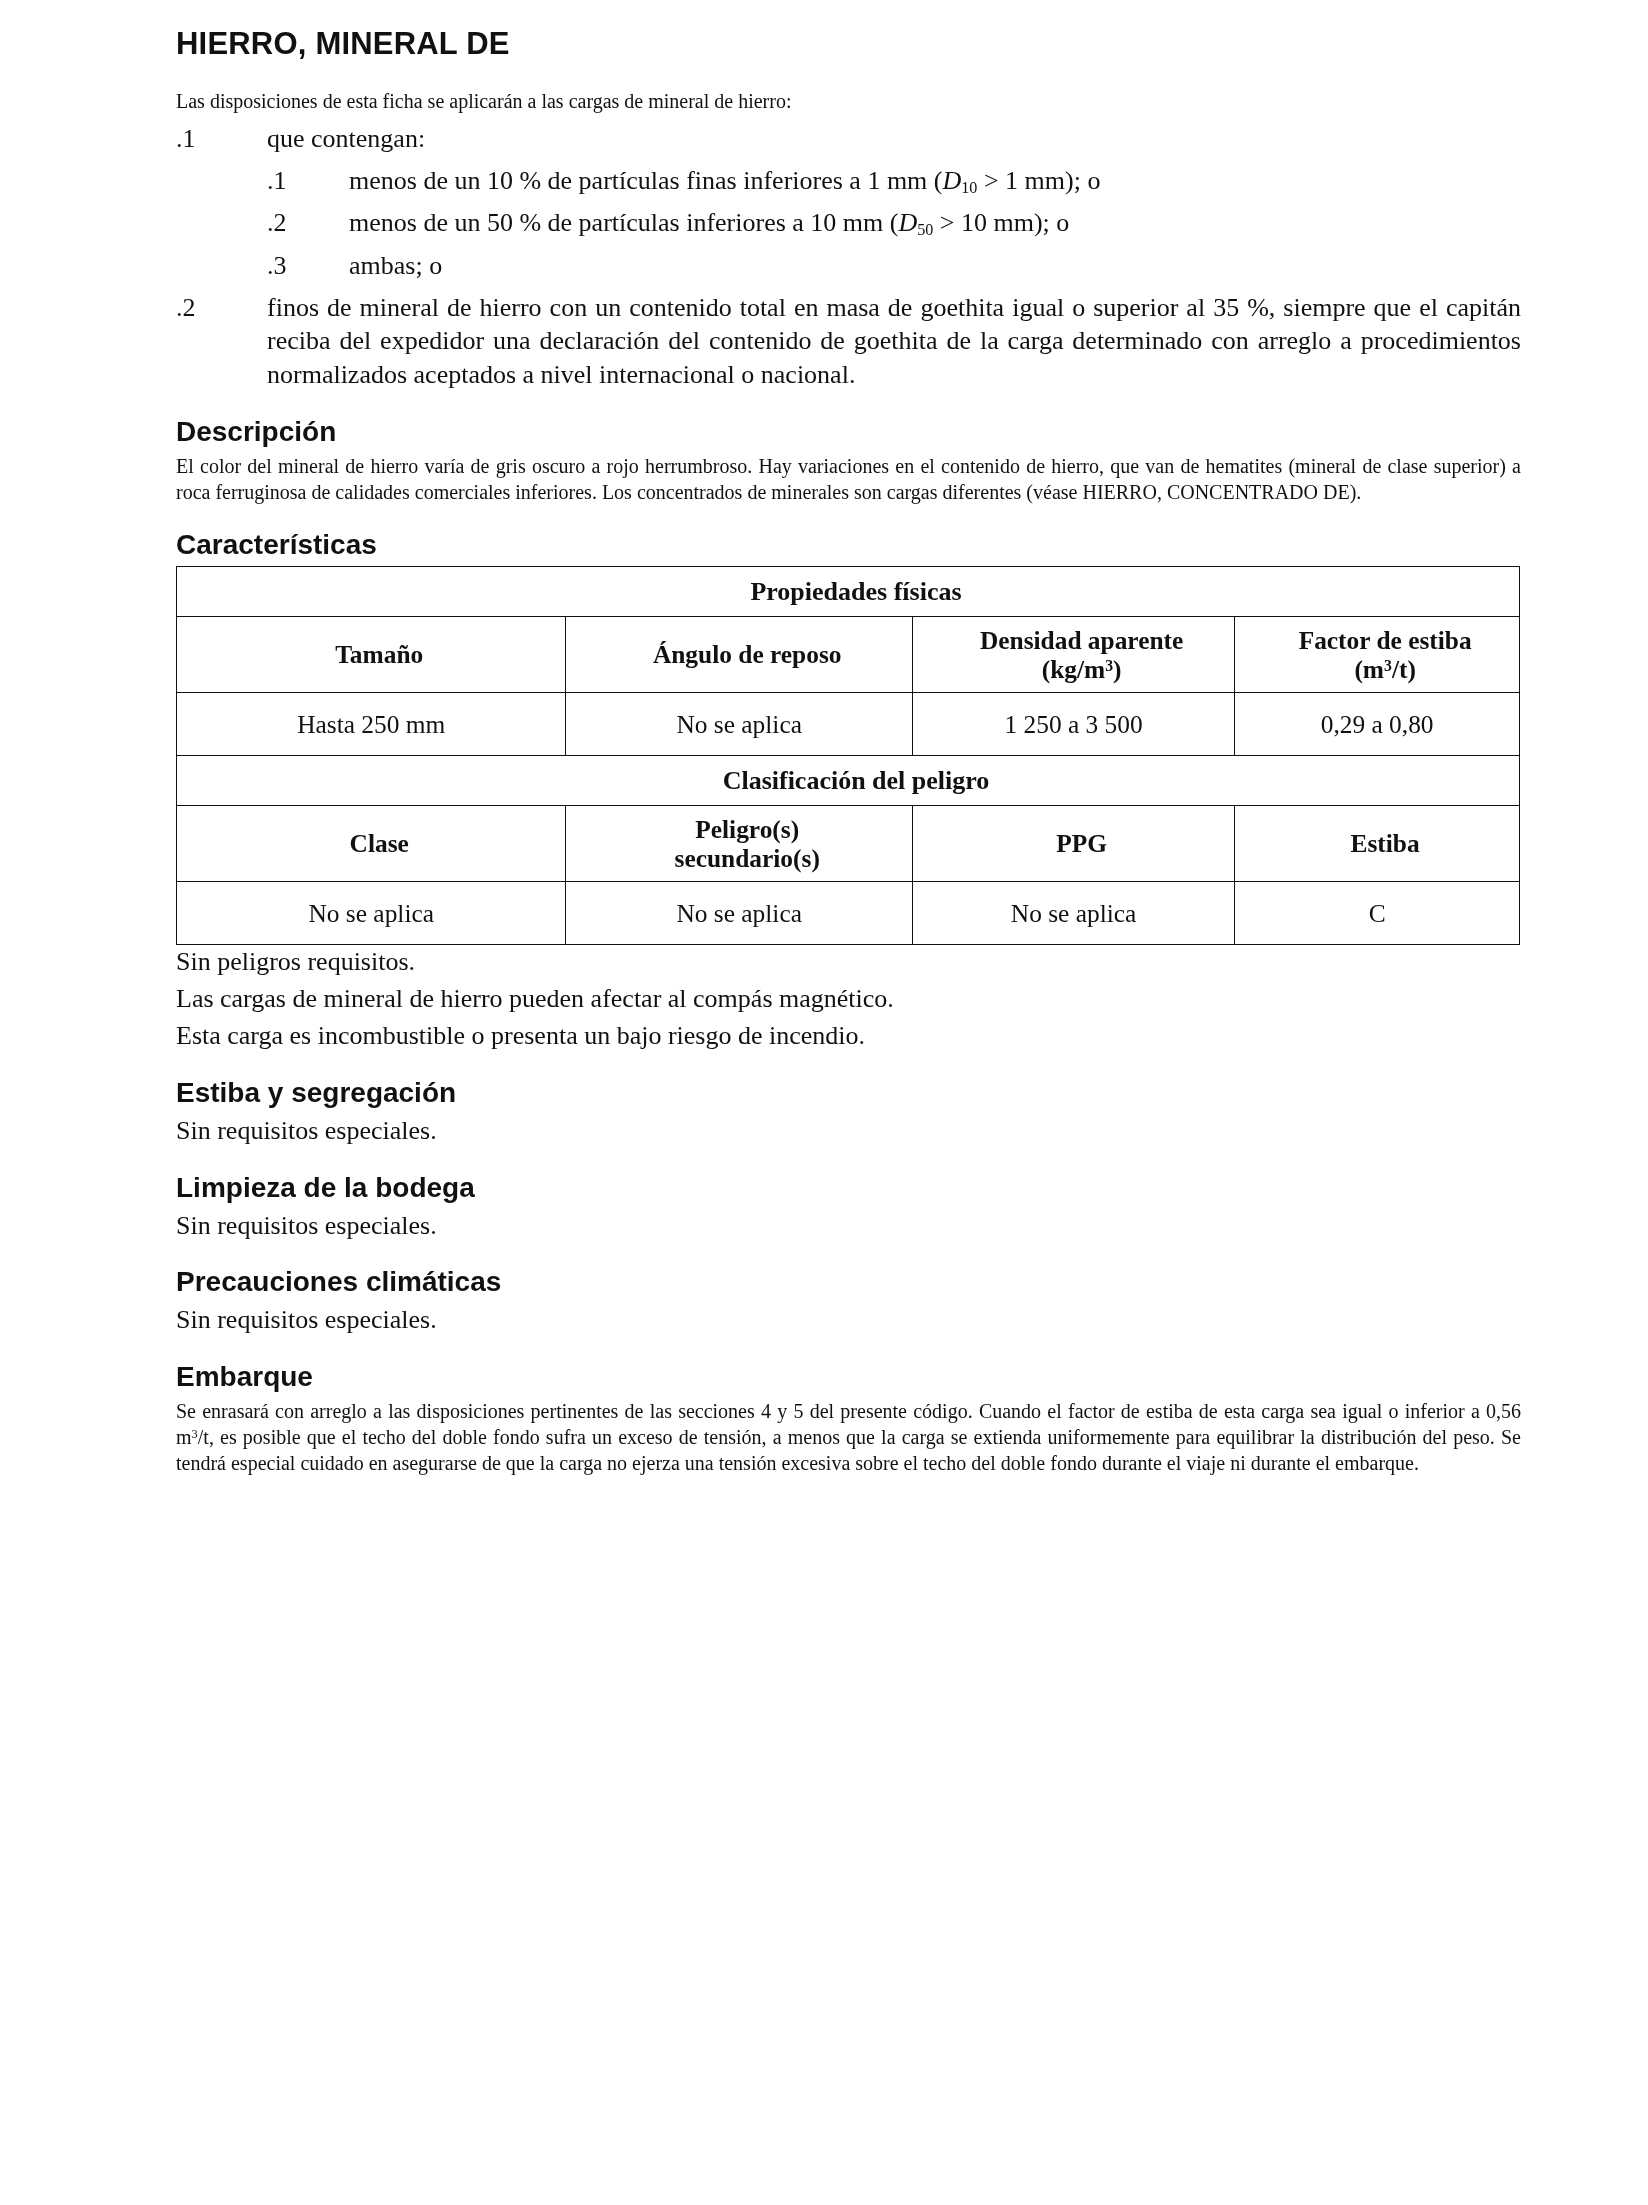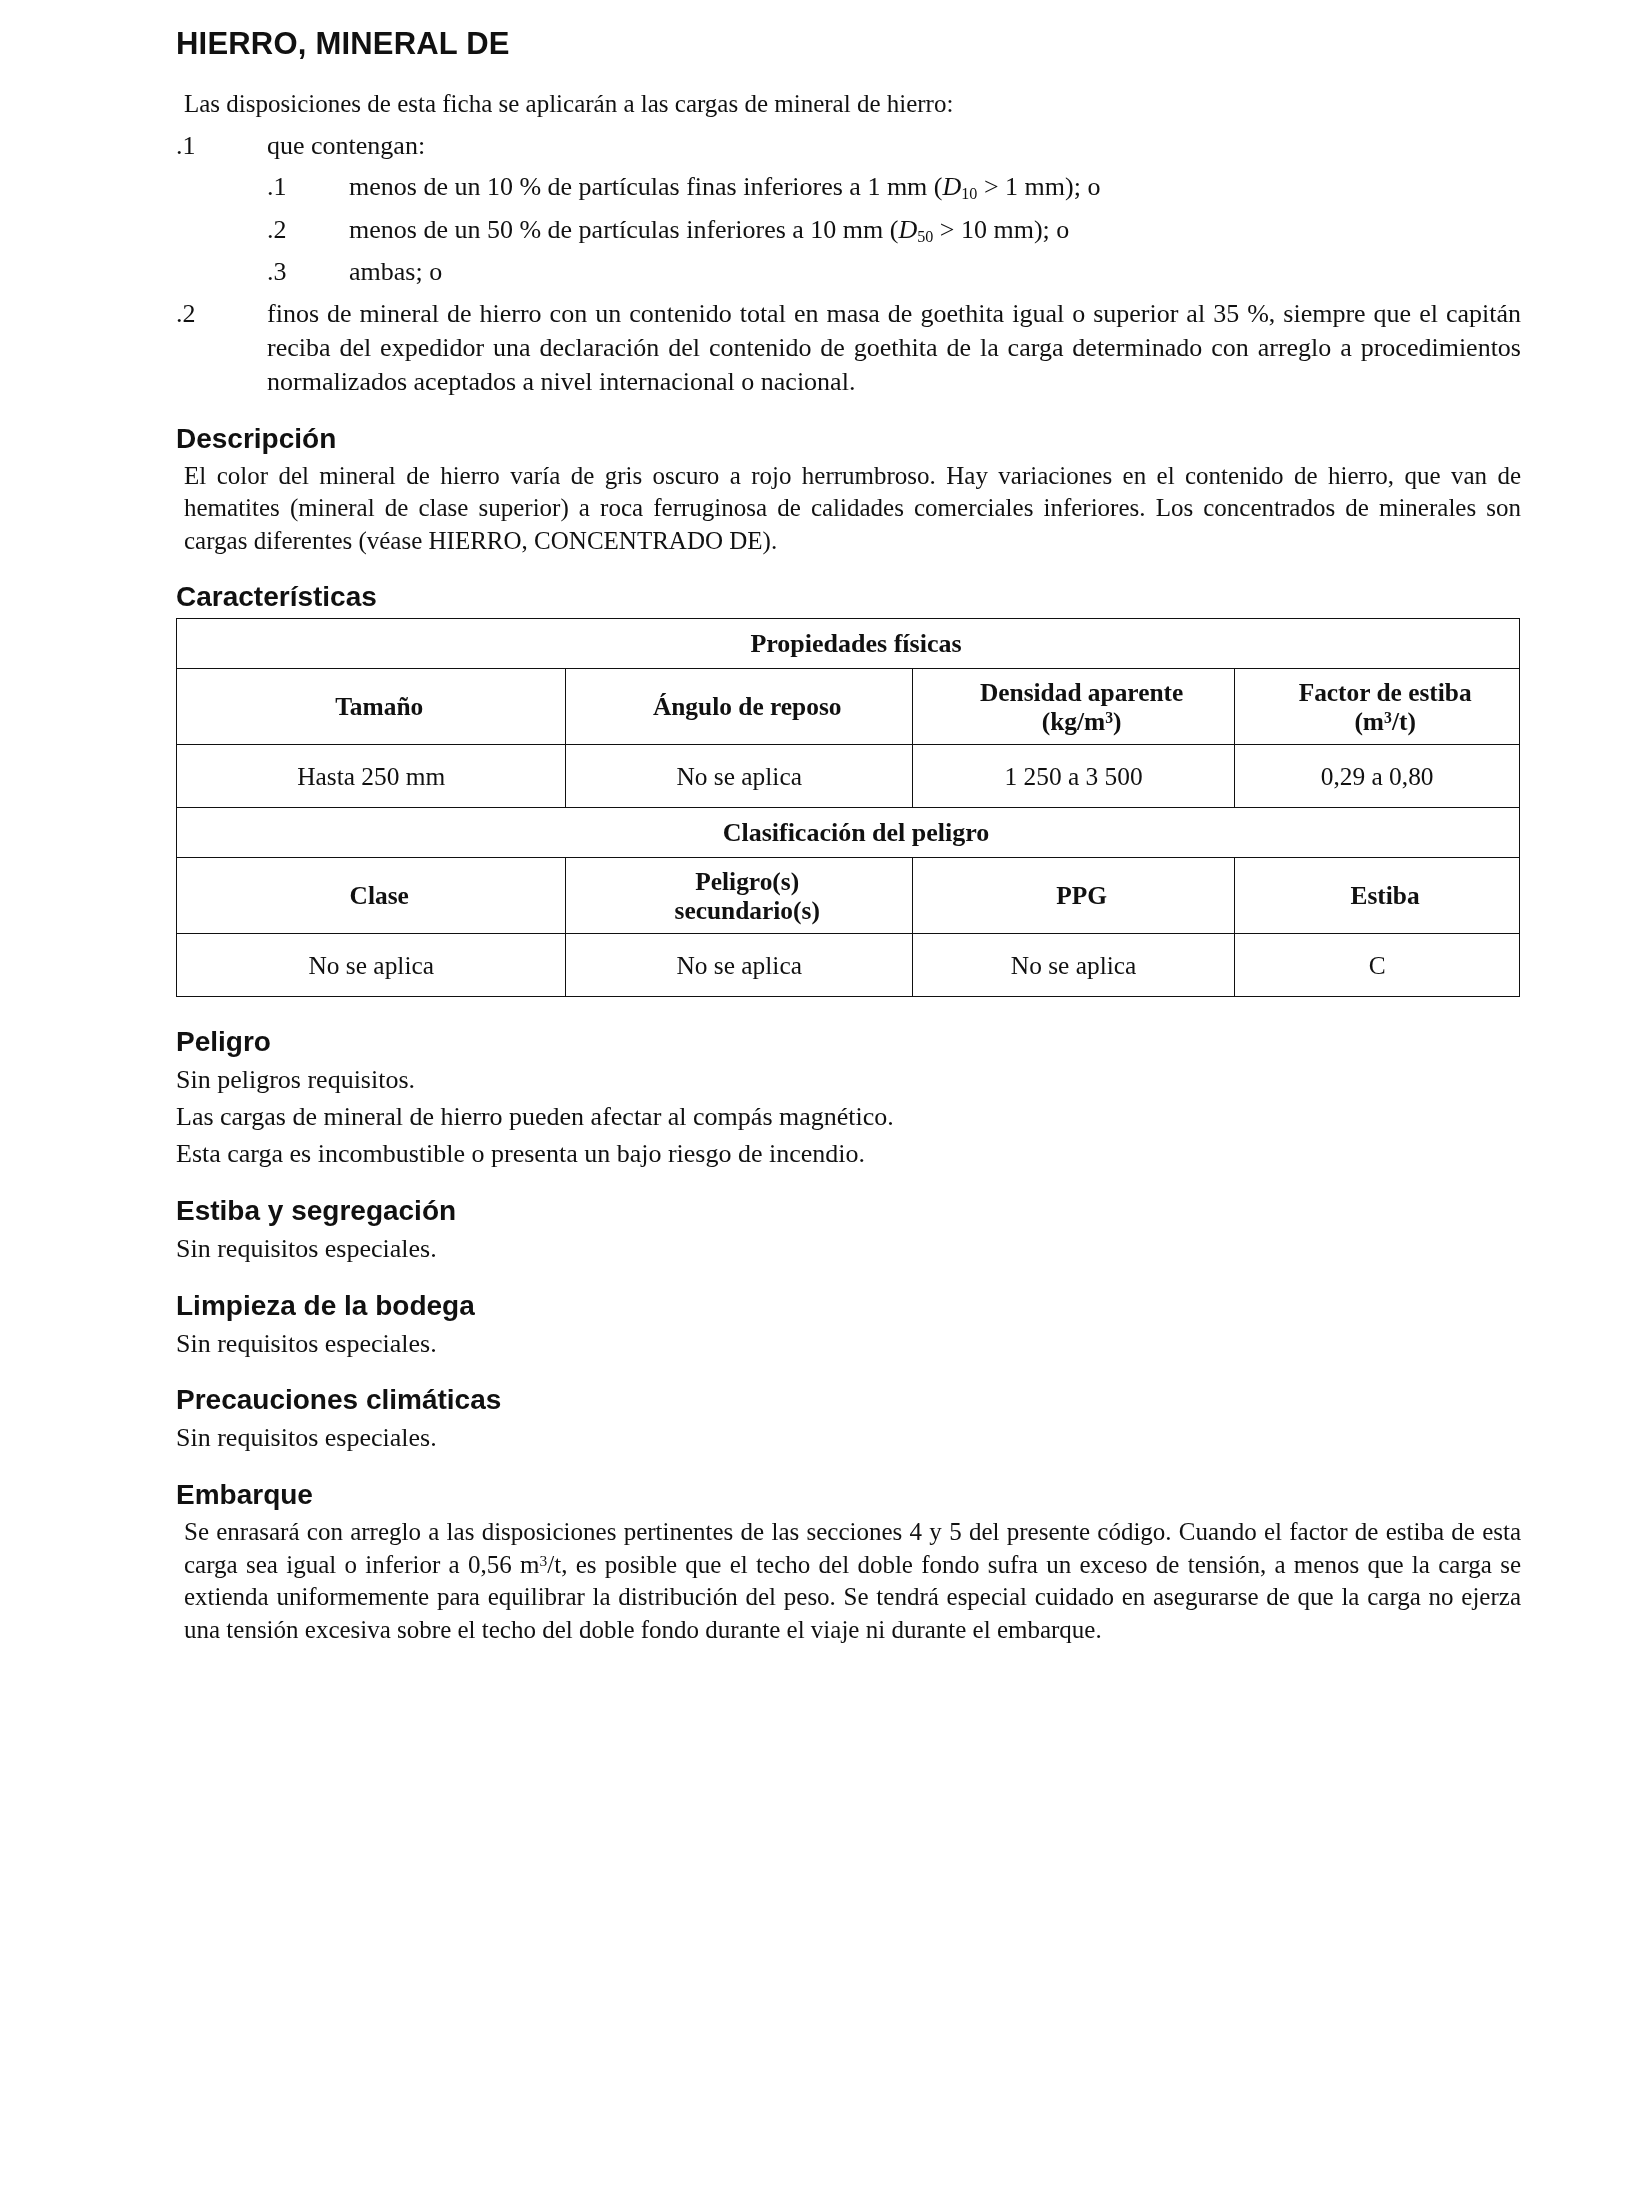--- a/index.html
+++ b/index.html
@@ -35,23 +35,23 @@
     font-family: "Liberation Sans", "DejaVu Sans", sans-serif;
     font-size: 28px;
     font-weight: bold;
     margin: 24px 0 4.8px 0;
     line-height: 1.15;
   }
   h2.tight-top { margin-top: 29px; }
 
   
   p.body {
-    font-size: 25px;
+    font-size: 20px;
     line-height: 1.30;
-    margin: 0 0 8px 8px;
+    margin: 0 0 8px 0;
     text-align: justify;
     text-justify: inter-word;
   }
   p.body.nojust { text-align: left; }
 
   
   .lvl1, .lvl2 {
     display: flex;
     align-items: flex-start;
     font-size: 26px;
@@ -216,21 +216,20 @@
       </tr>
       <tr>
         <td class="data-cell">No se aplica</td>
         <td class="data-cell">No se aplica</td>
         <td class="data-cell">No se aplica</td>
         <td class="data-cell">C</td>
       </tr>
     </tbody>
   </table>
 
-  <h2 class="section-title tight-top">Peligro</h2>
   <p class="stmt">Sin peligros requisitos.</p>
   <p class="stmt">Las cargas de mineral de hierro pueden afectar al compás magnético.</p>
   <p class="stmt">Esta carga es incombustible o presenta un bajo riesgo de incendio.</p>
 
   <h2 class="section-title">Estiba y segregación</h2>
   <p class="stmt">Sin requisitos especiales.</p>
 
   <h2 class="section-title">Limpieza de la bodega</h2>
   <p class="stmt">Sin requisitos especiales.</p>
 

